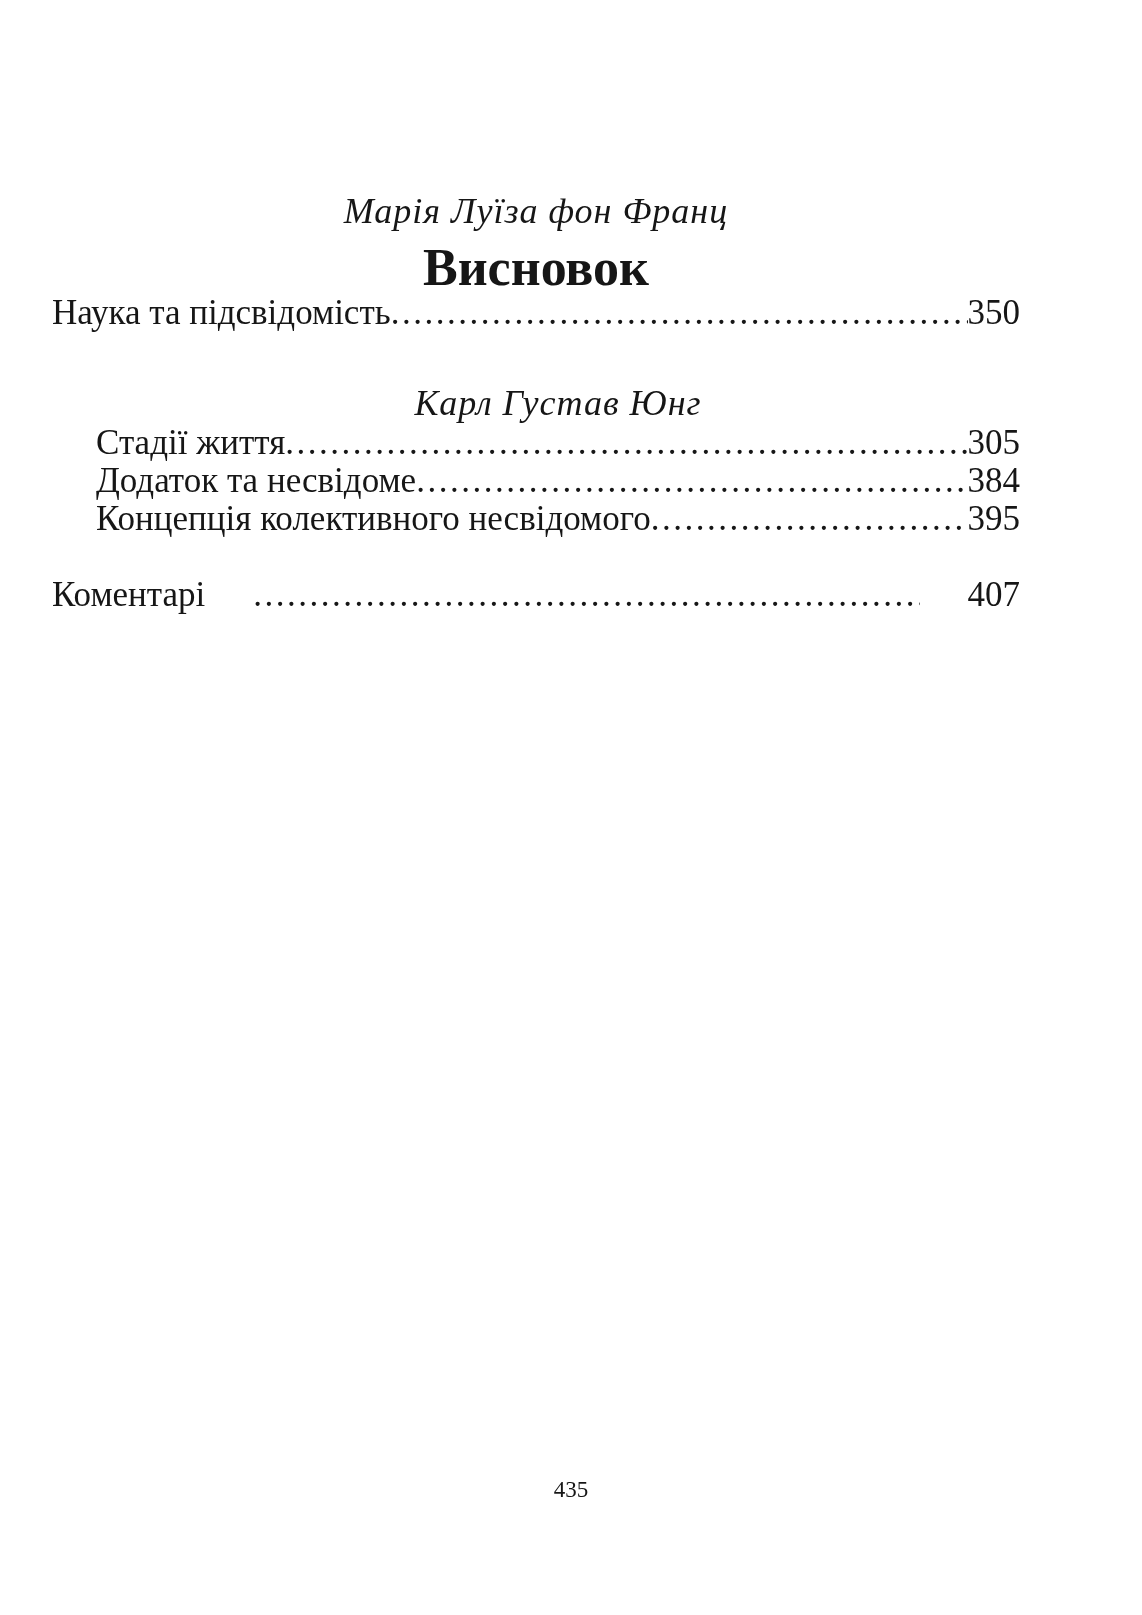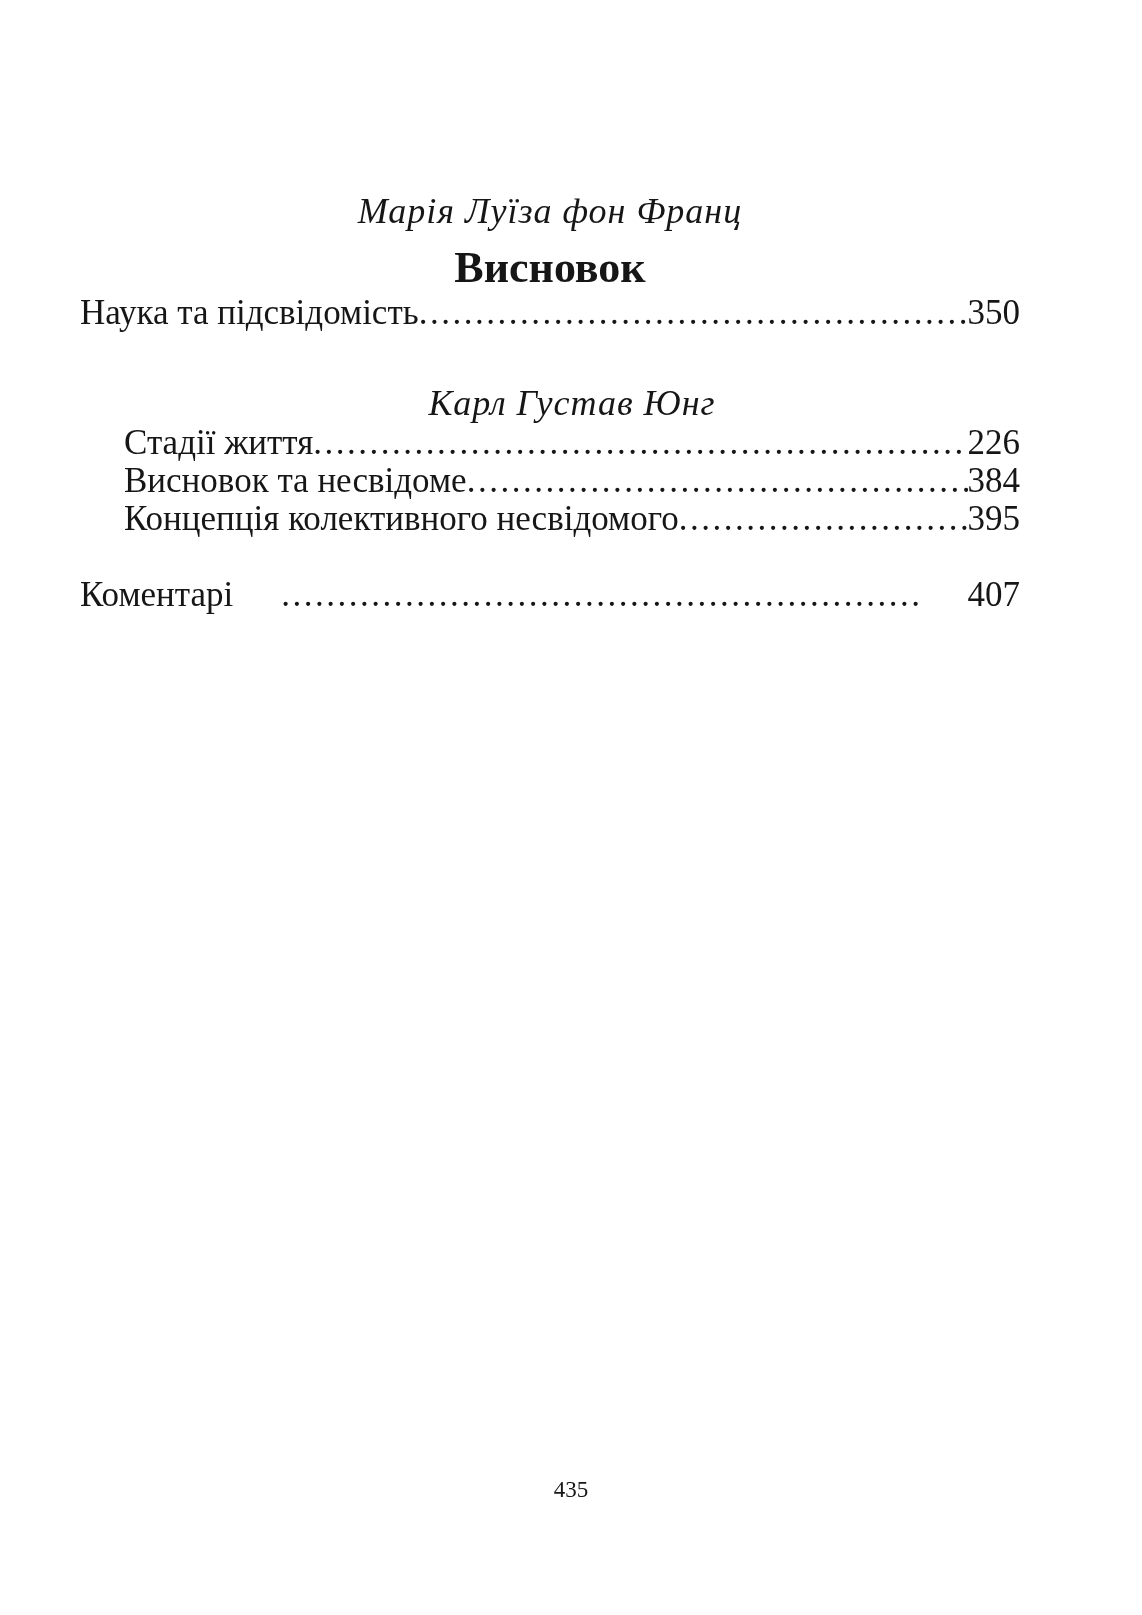--- a/index.html
+++ b/index.html
@@ -9,34 +9,34 @@
   }
   .page {
     position: relative;
     width: 1142px;
     height: 1615px;
     margin: 0 auto;
     background: #ffffff;
     color: #161616;
     font-family: "Liberation Serif", "DejaVu Serif", serif;
     box-sizing: border-box;
-    padding: 190px 122px 0 80px;
+    padding: 190px 122px 0 52px;
     overflow: hidden;
   }
   .toc-section { margin: 0; }
   .section-author {
     font-style: italic;
     font-size: 36px;
     line-height: 42px;
     text-align: center;
     letter-spacing: 1px;
   }
   .section-title {
     font-weight: bold;
-    font-size: 44px;
+    font-size: 52px;
     line-height: 46px;
     text-align: center;
     margin-top: 13px;
     margin-bottom: 3px;
   }
   .toc-section + .toc-section { margin-top: 50px; margin-left: 44px; }
   .toc-row {
     display: flex;
     align-items: baseline;
     font-size: 35px;
@@ -80,24 +80,24 @@
         <span class="toc-leader"></span>
         <span class="toc-page">350</span>
       </div>
     </div>
 
     <div class="toc-section">
       <div class="section-author">Карл Густав Юнг</div>
       <div class="toc-row">
         <span class="toc-label">Стадії життя</span>
         <span class="toc-leader"></span>
-        <span class="toc-page">226</span>
+        <span class="toc-page">305</span>
       </div>
       <div class="toc-row">
-        <span class="toc-label">Висновок та несвідоме</span>
+        <span class="toc-label">Додаток та несвідоме</span>
         <span class="toc-leader"></span>
         <span class="toc-page">384</span>
       </div>
       <div class="toc-row">
         <span class="toc-label">Концепція колективного несвідомого</span>
         <span class="toc-leader"></span>
         <span class="toc-page">395</span>
       </div>
     </div>
 

